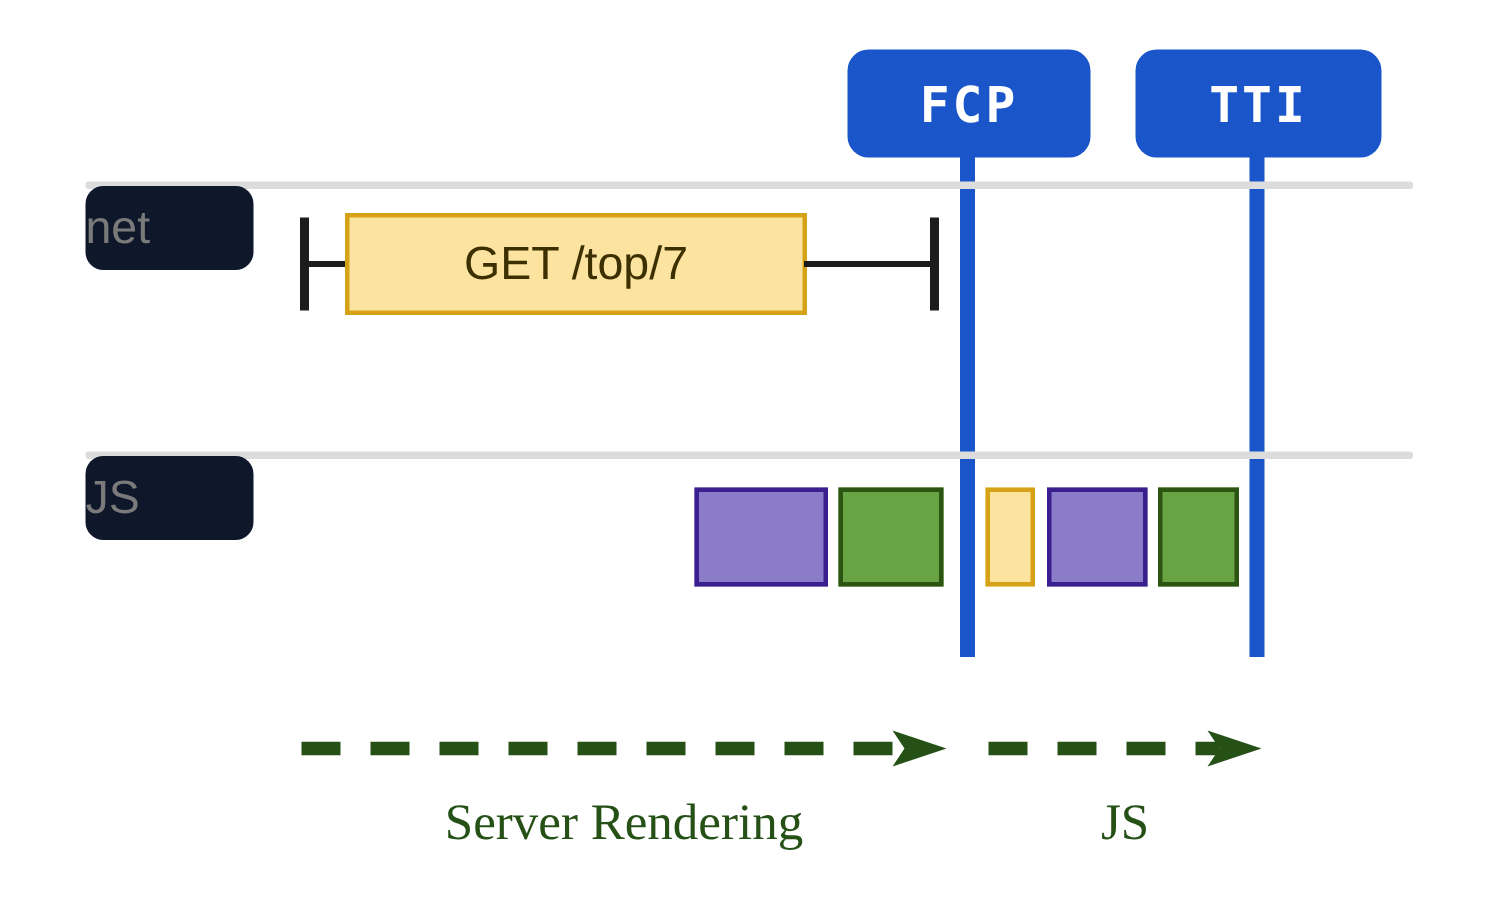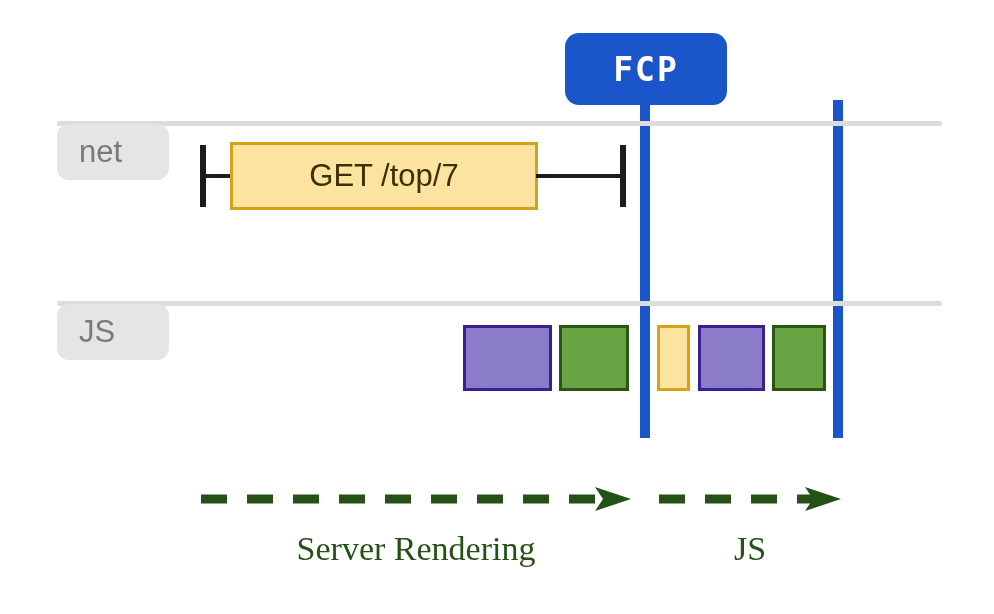--- a/index.html
+++ b/index.html
@@ -43,27 +43,26 @@
 
   
   .lane-track {
     position: absolute;
     height: 5px;
     background: #dcdcdc;
     border-radius: 2px;
   }
   .lane-label {
     position: absolute;
-    background: #e5e5e5;
+    background: #0f172a;
     border-radius: 12px;
     color: #7a7a7a;
     font-size: 31px;
     display: flex;
     align-items: center;
-    padding-left: 22px;
     box-sizing: border-box;
   }
 
   
   .req-bar {
     position: absolute;
     background: #fce3a0;
     border: 3px solid #d6a318;
     box-sizing: border-box;
     display: flex;
@@ -118,20 +117,23 @@
 </head>
 <body>
 
 <div id="stage">
 
   <div class="marker-box" style="left:565px; top:33px; width:162px; height:72px;">
     <span>FCP</span>
   </div>
   <div class="marker-line" style="left:640px; top:100px; height:338px;"></div>
 
+  <div class="marker-box" style="left:757px; top:33px; width:164px; height:72px;">
+    <span>TTI</span>
+  </div>
   <div class="marker-line" style="left:833px; top:100px; height:338px;"></div>
 
   <div class="lane-track" style="left:57px; top:121px; width:885px;"></div>
   <div class="lane-label" style="left:57px; top:124px; width:112px; height:56px;">
     <span>net</span>
   </div>
 
   <div class="whisker-tick" style="left:200px; top:145px; height:62px;"></div>
   <div class="whisker-line" style="left:200px; top:174px; width:34px;"></div>
   <div class="req-bar" style="left:230px; top:142px; width:308px; height:68px;">

